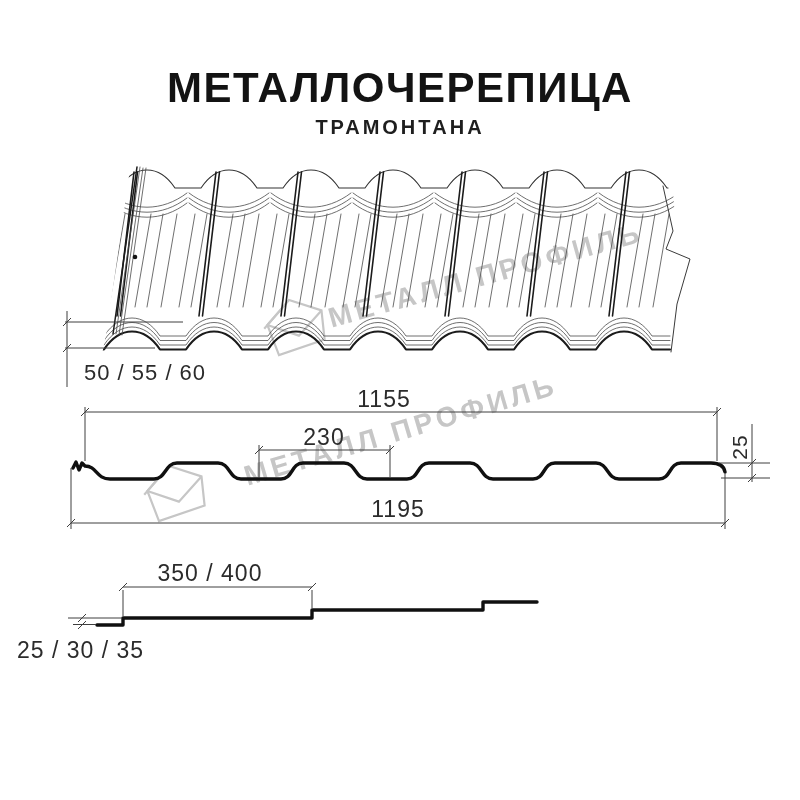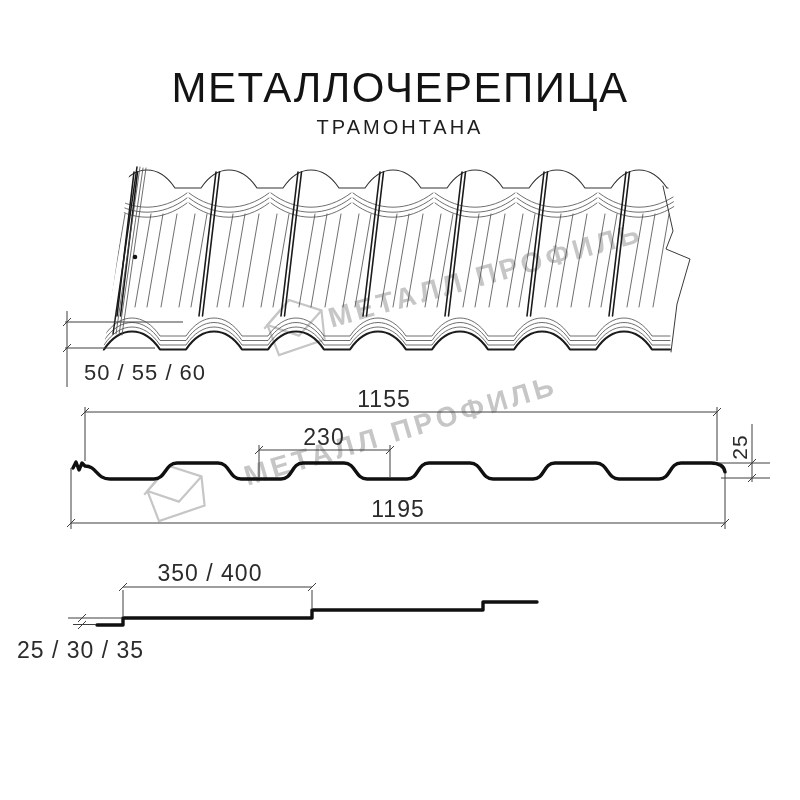--- a/index.html
+++ b/index.html
@@ -3,25 +3,25 @@
 <meta charset="utf-8">
 <style>
   html,body{margin:0;padding:0;}
   .page{
     position:relative;width:800px;height:800px;background:#ffffff;overflow:hidden;
     font-family:"Liberation Sans", sans-serif;
   }
   .header{position:absolute;left:0;top:0;width:800px;text-align:center;z-index:3;}
   .title{
     margin:0;position:absolute;top:64px;left:0;width:800px;
-    font-size:42px;font-weight:400;letter-spacing:1.5px;color:#131313;
+    font-size:42px;font-weight:700;letter-spacing:1.5px;color:#131313;
   }
   .subtitle{
     position:absolute;top:116px;left:0;width:800px;
-    font-size:20px;font-weight:400;letter-spacing:3px;color:#1e1e1e;
+    font-size:20px;font-weight:700;letter-spacing:3px;color:#1e1e1e;
   }
   .wm-text{
     position:absolute;z-index:1;white-space:nowrap;
     font-size:28px;font-weight:700;letter-spacing:4px;color:#c6c6c6;
     transform-origin:0 50%;
   }
   #wm-text-1{left:329px;top:303px;transform:rotate(-15.5deg);}
   #wm-text-2{left:245px;top:461px;transform:rotate(-16.5deg);}
   .wm-house{position:absolute;z-index:1;transform-origin:50% 50%;}
   #wm-house-1{left:260px;top:294px;transform:rotate(-14deg);}

